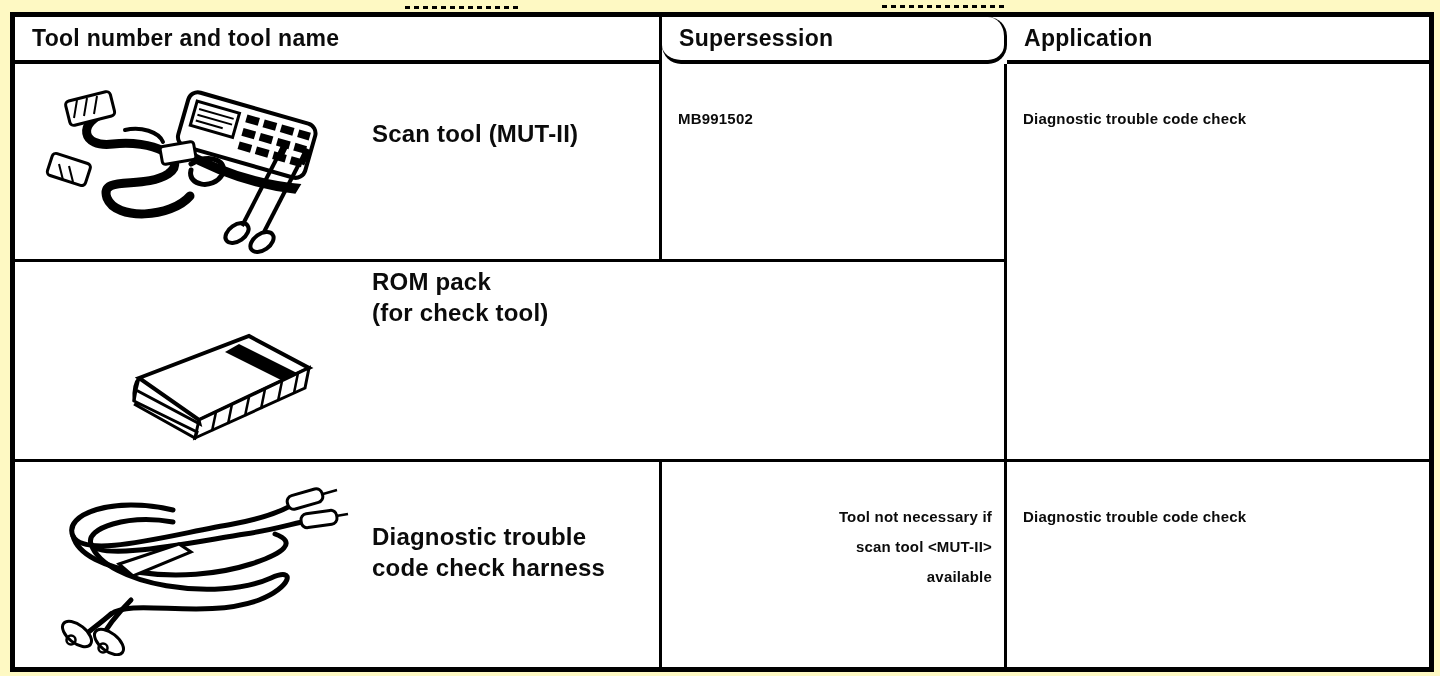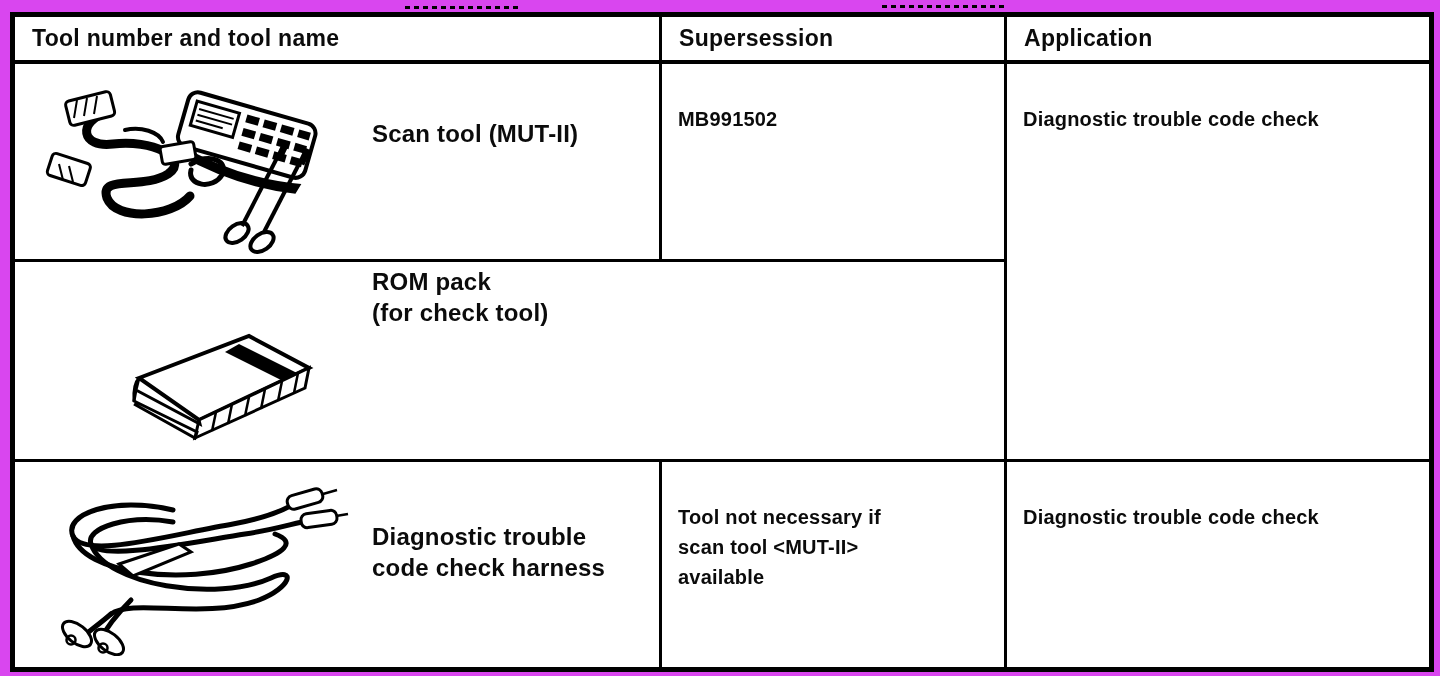--- a/index.html
+++ b/index.html
@@ -5,21 +5,21 @@
   html, body {
     margin: 0; padding: 0;
     width: 1440px; height: 676px;
     background: #ffffff;
     font-family: "Liberation Sans", sans-serif;
     overflow: hidden;
   }
   .page {
     position: relative;
     width: 1440px; height: 676px;
-    background: #d946ef;
+    background: #fef9c3;
     color: #0b0b0b;
     font-weight: 700;
   }
   .tools-table {
     position: absolute;
     left: 10px; top: 12px;
     width: 1414px; height: 650px;
     border: 5px solid #000;
     background: #fff;
     display: grid;
@@ -30,21 +30,21 @@
   .br { border-right: 3px solid #000; }
   .bb { border-bottom: 3px solid #000; }
   .hb { border-bottom: 4px solid #000; }
   .hcell {
     display: flex; align-items: center;
     padding-left: 17px;
     font-size: 23px;
     letter-spacing: 0.3px;
   }
   .tcell {
-    font-size: 20px;
+    font-size: 15px;
     line-height: 30px;
     padding: 10px 12px 13px 16px;
     white-space: pre-line;
     letter-spacing: 0.2px;
   }
   .tool-label {
     position: absolute;
     left: 357px;
     font-size: 24px;
     line-height: 31px;
@@ -77,21 +77,21 @@
   <div class="noise n2"></div>
   <div class="noise n3"></div>
   <div class="noise n4"></div>
   <div class="speck"></div>
 
   <div class="tools-table">
 
     <div class="cell hcell br hb" style="grid-row:1; grid-column:1;">
       <span>Tool number and tool name</span>
     </div>
-    <div class="cell hcell br hb" style="grid-row:1; grid-column:2;">
+    <div class="cell hcell br hb" style="grid-row:1; grid-column:2;border-radius:19px;">
       <span>Supersession</span>
     </div>
     <div class="cell br bb" style="grid-row:2; grid-column:1;">
       <svg class="illu" style="left:26px; top:6px;" width="302" height="186" viewBox="0 0 302 186">
 
         <g transform="translate(150,20) rotate(16)">
           <path d="M6,56 q64,16 126,4 l-3,11 q-60,10 -122,-5 z" fill="#000" stroke="none"></path>
           <rect x="0" y="0" width="132" height="56" rx="10" fill="#fff" stroke="#000" stroke-width="4"></rect>
           <rect x="9" y="9" width="44" height="25" fill="#fff" stroke="#000" stroke-width="3"></rect>
           <line x1="13" y1="16" x2="49" y2="16" stroke="#000" stroke-width="2"></line>
@@ -201,21 +201,21 @@
         <g fill="none" stroke="#000" stroke-width="2.5">
           <circle cx="38" cy="170" r="4.5"></circle>
           <circle cx="70" cy="178" r="4.5"></circle>
           <line x1="290" y1="24" x2="304" y2="20"></line>
           <line x1="303" y1="46" x2="315" y2="44"></line>
         </g>
       </svg>
       <span class="tool-label" style="top:59px;">Diagnostic trouble
 code check harness</span>
     </div>
-    <div class="cell tcell br" style="grid-row:4; grid-column:2;">
+    <div class="cell tcell br" style="grid-row:4; grid-column:2;text-align:right;">
       <span>Tool not necessary if
 scan tool &lt;MUT-II&gt;
 available</span>
     </div>
     <div class="cell tcell" style="grid-row:4; grid-column:3;">
       <span>Diagnostic trouble code check</span>
     </div>
 
   </div>
 </div>

